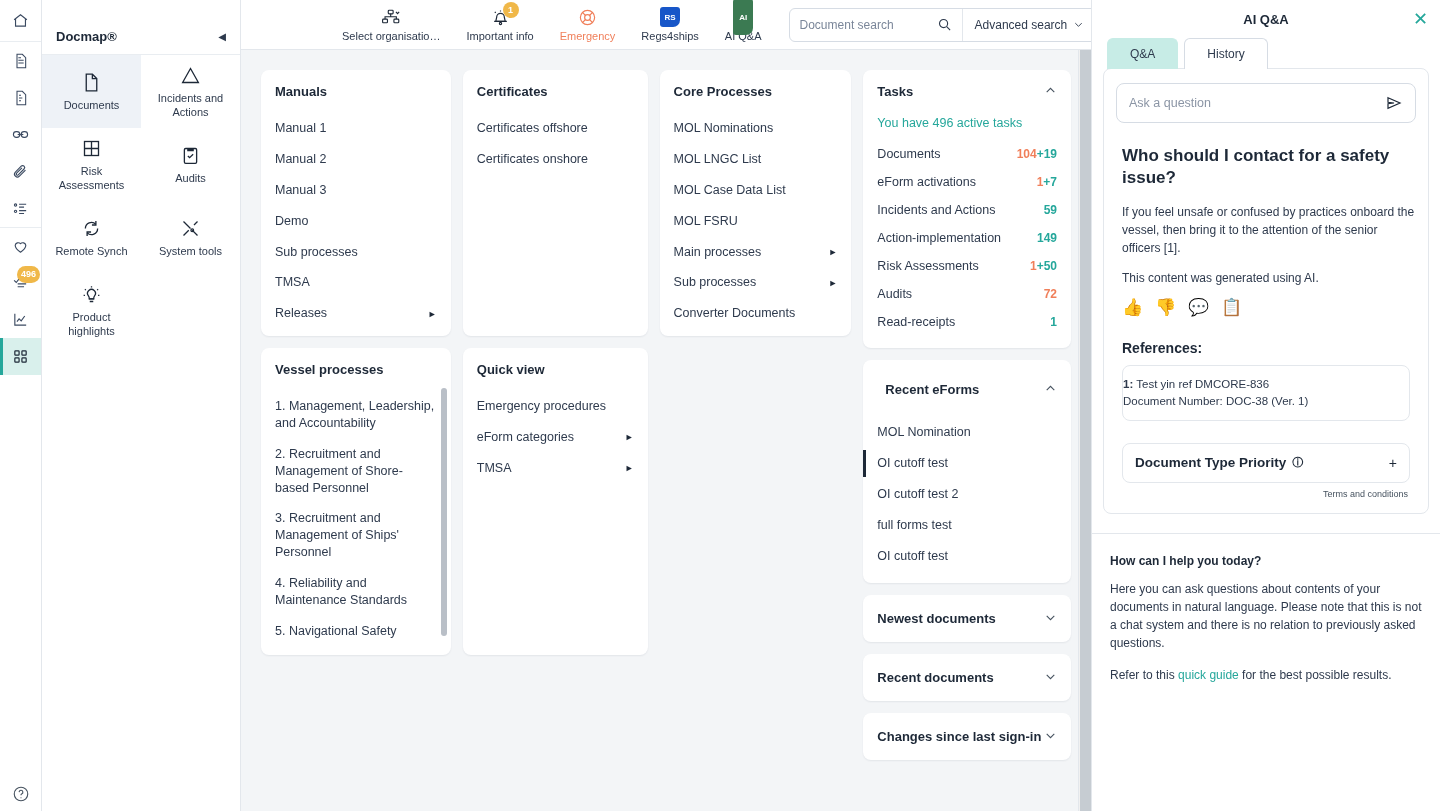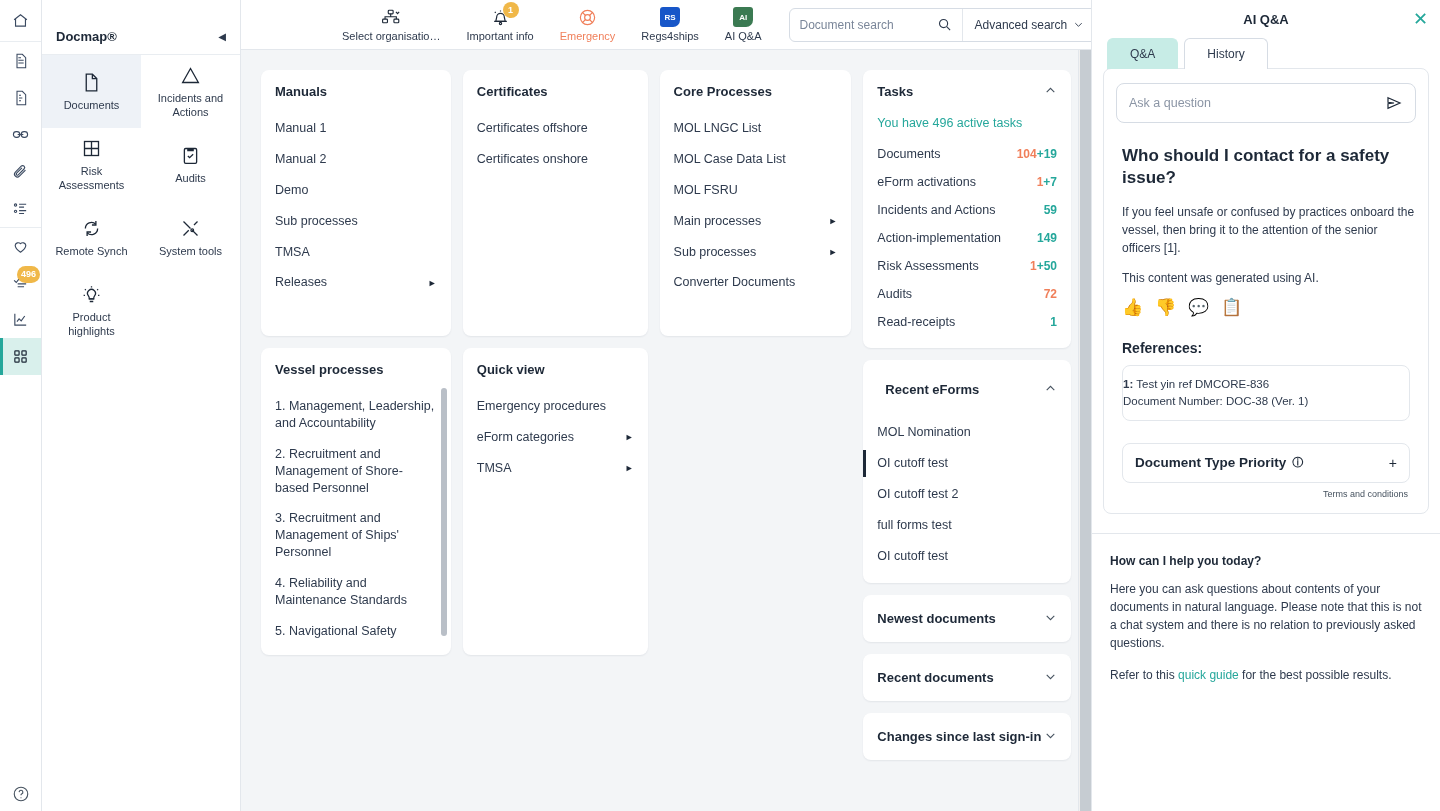--- a/index.html
+++ b/index.html
@@ -87,21 +87,21 @@
     background: #f0b849; color: #fff; border-radius: 999px;
     width: 16px; height: 16px; font-size: 9px; font-weight: 700;
     display: flex; align-items: center; justify-content: center;
   }
   .rs-badge {
     width: 20px; height: 20px; background: #1756c8; color: #fff;
     font-size: 8px; font-weight: 700; display:flex; align-items:center; justify-content:center;
     border-radius: 3px 3px 7px 3px;
   }
   .ai-badge {
-    width: 20px; height: 20px; background: #3b7a52; color: #fff;
+    width: 20px; height: 36px; background: #3b7a52; color: #fff;
     font-size: 8px; font-weight: 700; display:flex; align-items:center; justify-content:center;
     border-radius: 3px 3px 7px 3px;
   }
   .searchwrap {
     display: flex; align-items: center; border: 1px solid #d6dce4;
     border-radius: 6px; height: 34px; margin-left: 14px; background: #fff;
   }
   .searchbox { display:flex; align-items:center; width: 172px; padding: 0 10px; height: 100%; }
   .searchbox input {
     border: none; outline: none; font-size: 12px; width: 100%;
@@ -462,20 +462,23 @@
       <div class="col" style="width:191px">
         <div class="card" style="height:266px">
           <div class="card-title">Manuals</div>
           <div class="ci">
               <span>Manual 1</span>
             </div>
           <div class="ci">
               <span>Manual 2</span>
             </div>
           <div class="ci">
+              <span>Manual 3</span>
+            </div>
+          <div class="ci">
               <span>Demo</span>
             </div>
           <div class="ci">
               <span>Sub processes</span>
             </div>
           <div class="ci">
               <span>TMSA</span>
             </div>
           <div class="ci">
               <span>Releases</span>
@@ -529,20 +532,23 @@
           <div class="ci">
               <span>TMSA</span>
               <span class="caret-r">►</span>
             </div>
         </div>
       </div>
 
       <div class="col" style="width:193px">
         <div class="card" style="height:266px">
           <div class="card-title">Core Processes</div>
+          <div class="ci">
+              <span>MOL Nominations</span>
+            </div>
           <div class="ci">
               <span>MOL LNGC List</span>
             </div>
           <div class="ci">
               <span>MOL Case Data List</span>
             </div>
           <div class="ci">
               <span>MOL FSRU</span>
             </div>
           <div class="ci">

